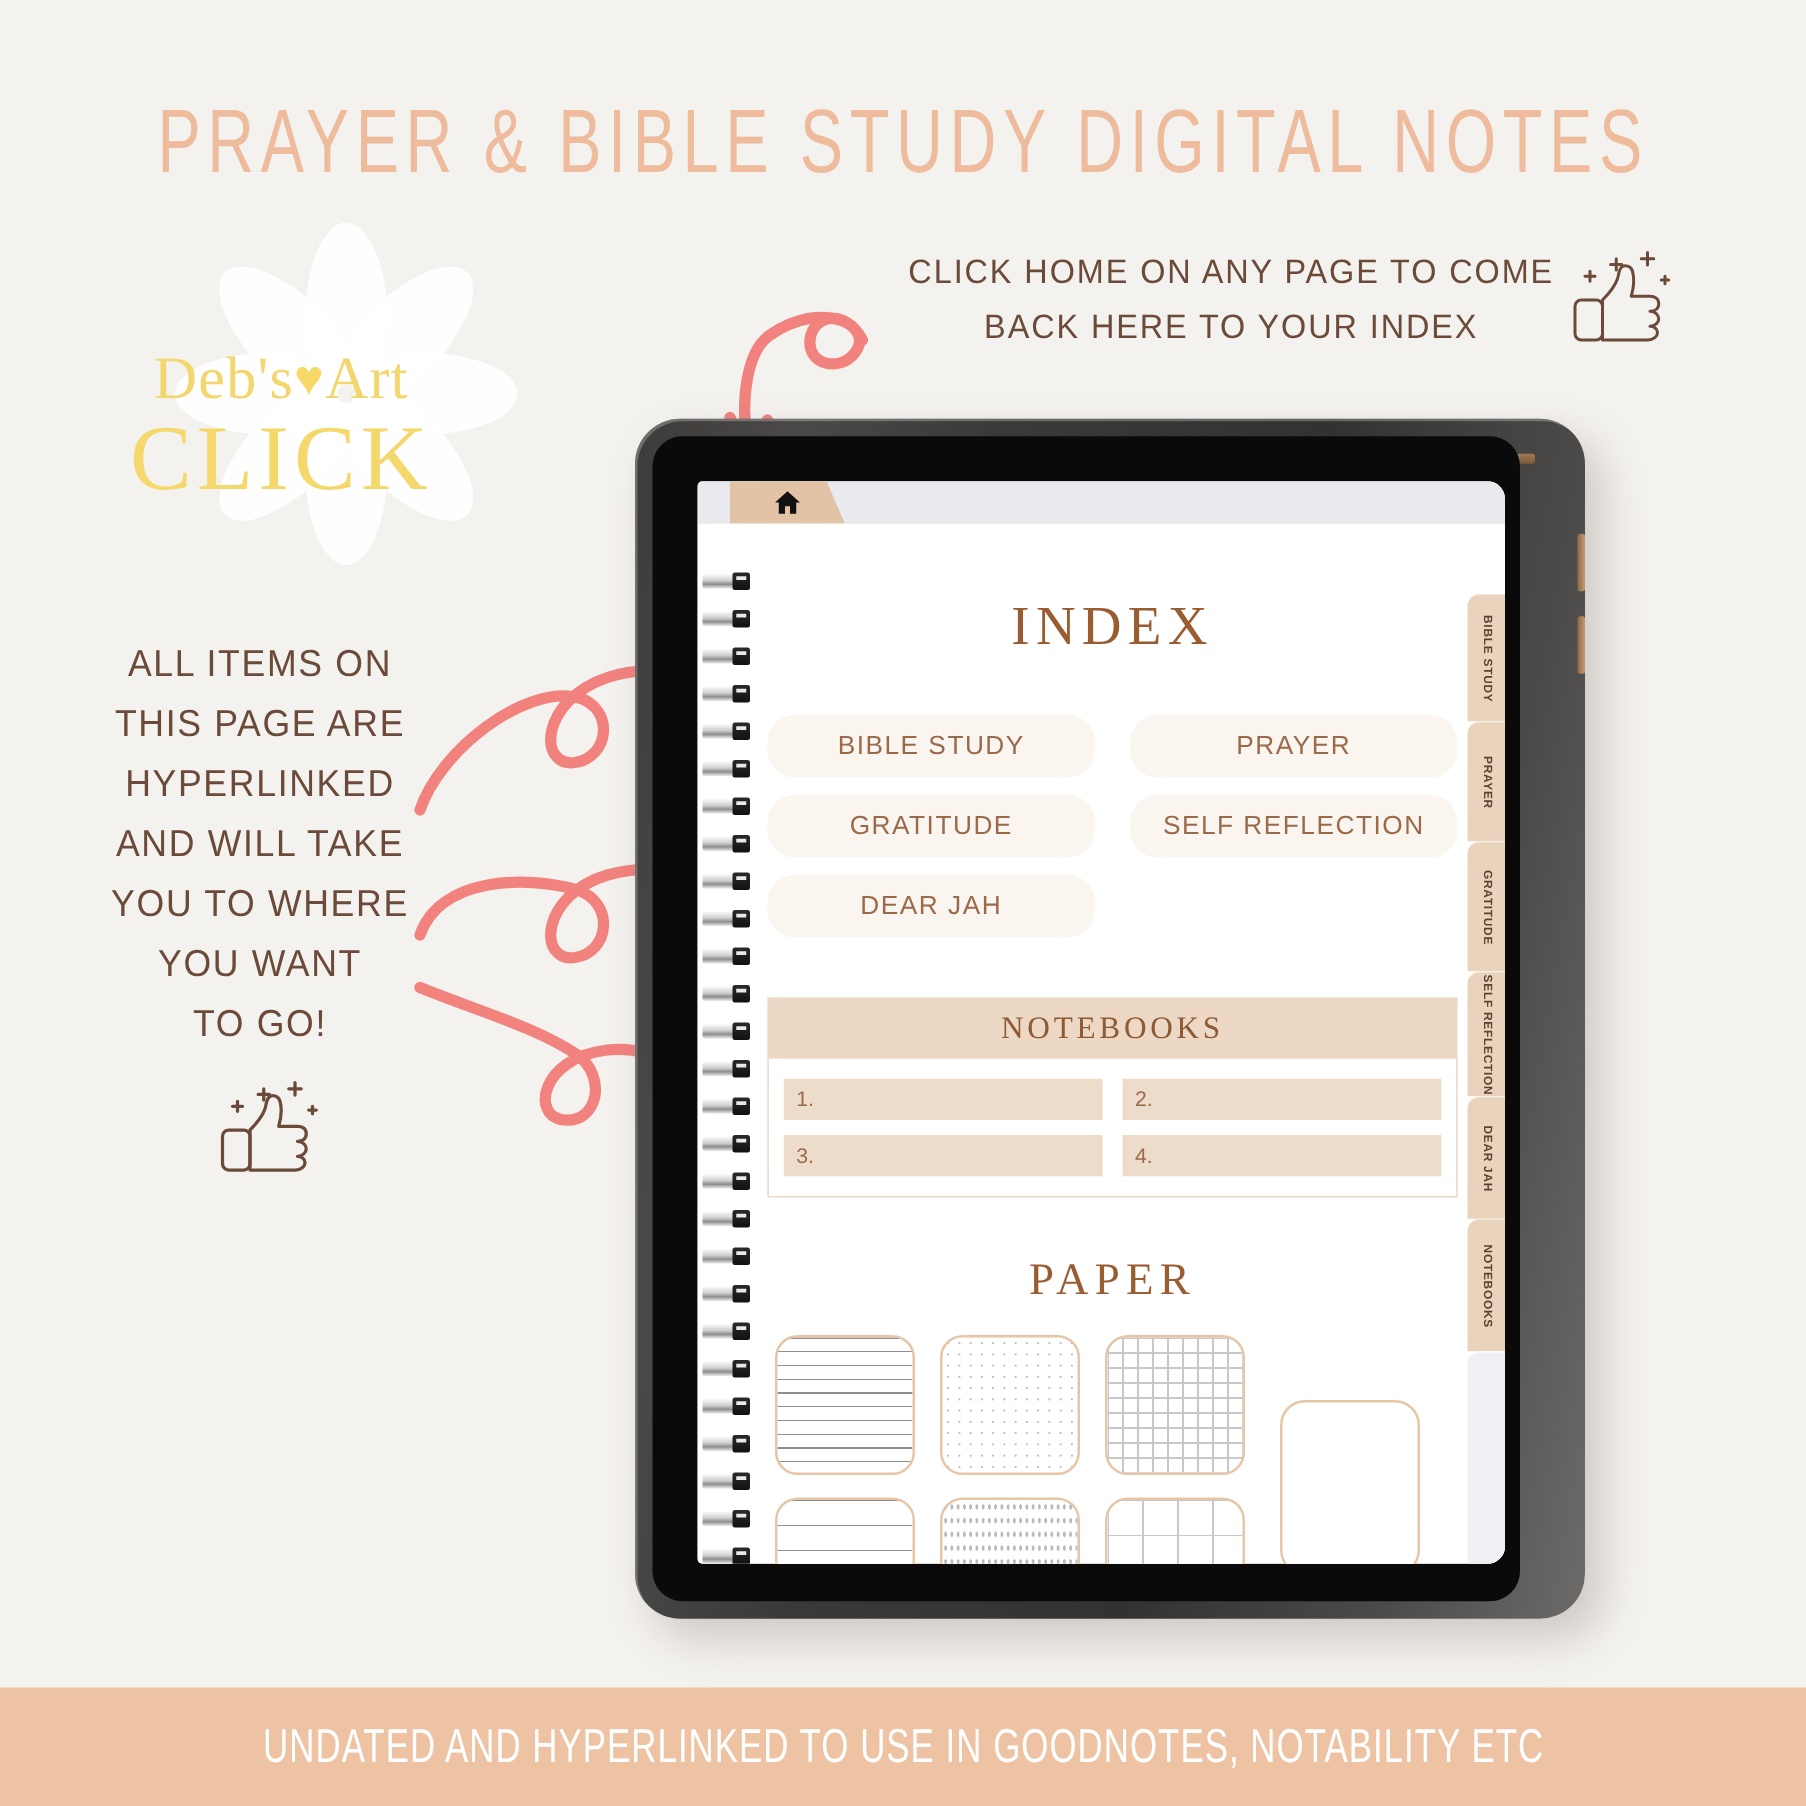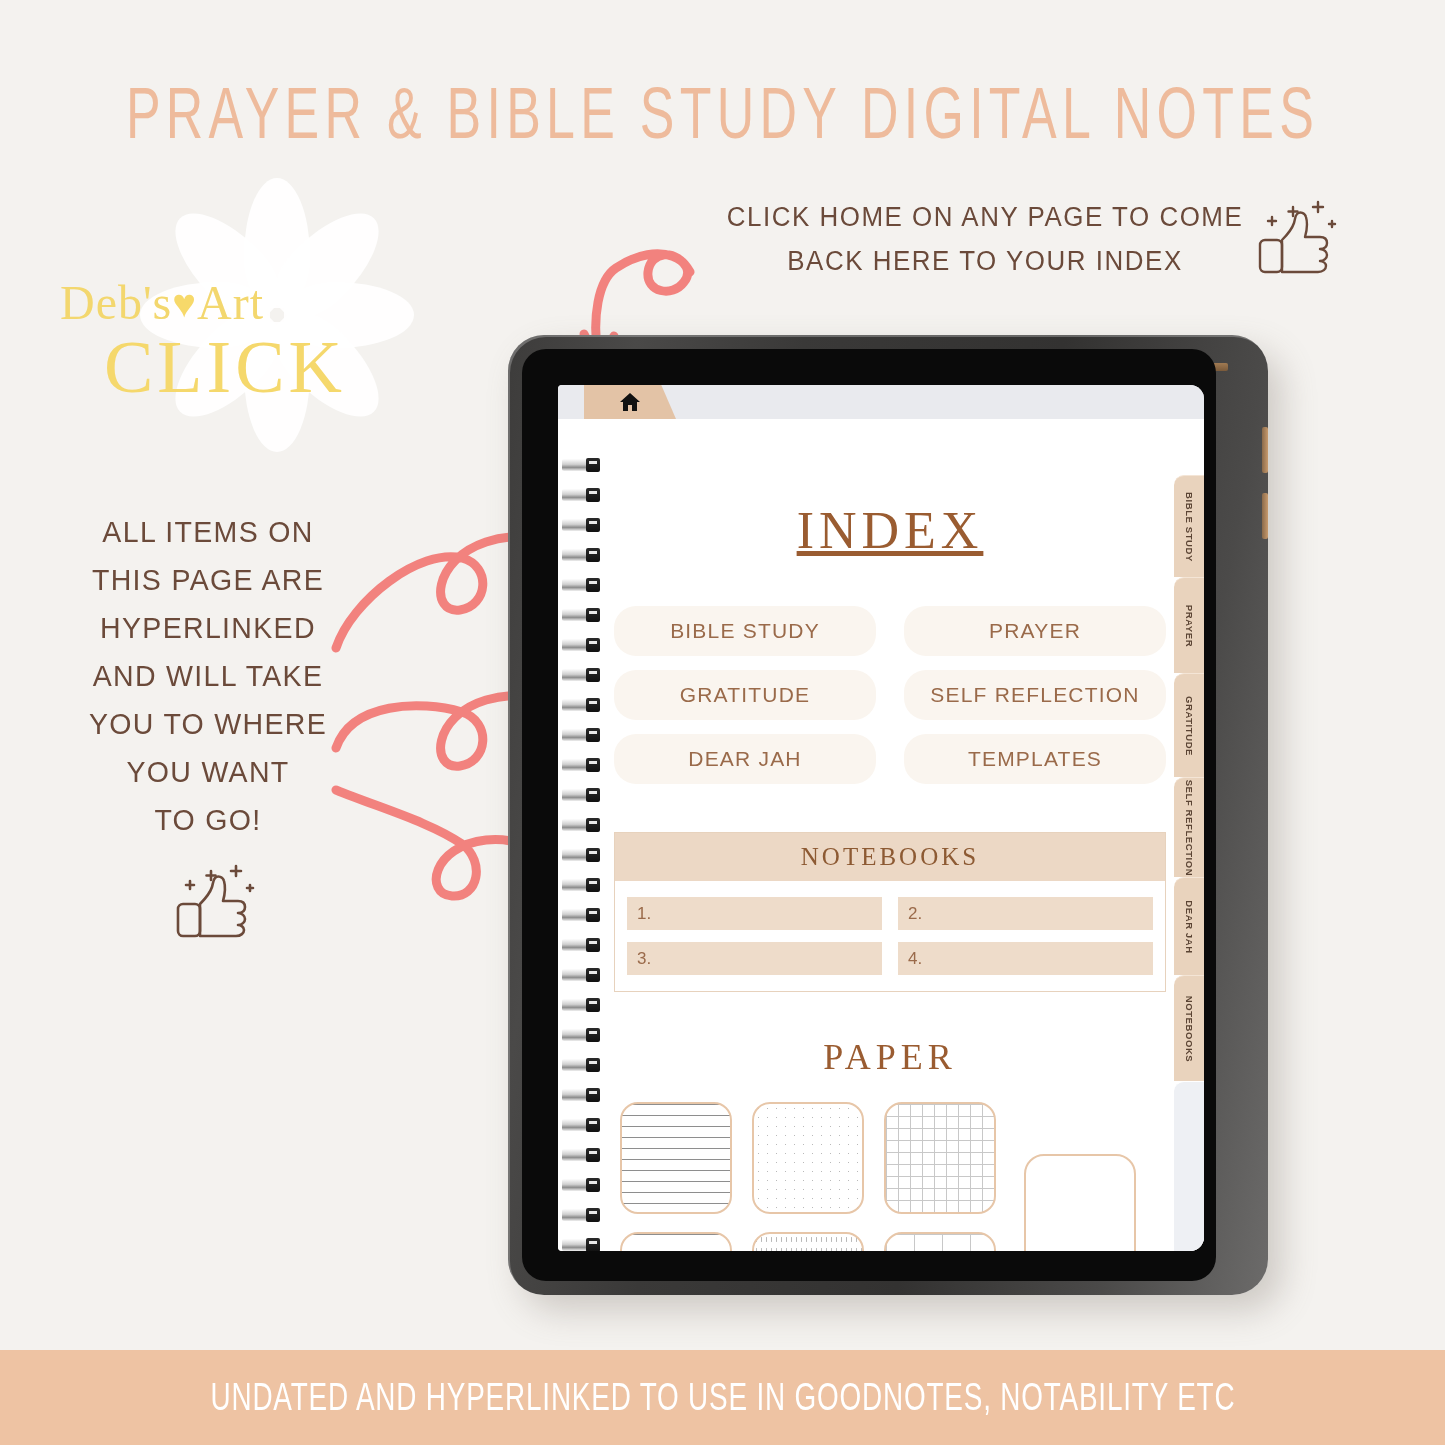--- a/index.html
+++ b/index.html
@@ -30,21 +30,21 @@
   #daisy { position: absolute; left: 92px; top: 0px; width: 250px; height: 300px; }
   .petal {
     position: absolute; left: 50%; top: 50%;
     width: 66px; height: 130px;
     background: #ffffff;
     border-radius: 50% 50% 45% 45% / 60% 60% 40% 40%;
     opacity: .92;
   }
   .logo-text1 {
     position: absolute; left: 0px; top: 110px; width: 330px;
-    text-align: left;
+    text-align: center;
     font-family: "Liberation Serif", serif;
     font-size: 48px; color: #f3d76e; letter-spacing: 1px;
   }
   .logo-heart { color: #f7d96a; font-size: 40px; vertical-align: 2px; }
   .logo-text2 {
     position: absolute; left: 0px; top: 160px; width: 330px;
     text-align: center;
     font-family: "Liberation Serif", serif;
     font-size: 74px; color: #f5d86c; letter-spacing: 4px;
   }
@@ -153,21 +153,21 @@
 
   
   #page-inner { position: absolute; left: 56px; right: 38px; top: 0; bottom: 0; }
 
   .sec-title {
     font-family: "Liberation Serif", serif;
     color: #9a5c31;
     text-align: center;
     letter-spacing: 5px;
   }
-  #index-title { margin-top: 82px; font-size: 52px; text-decoration: underline; }
+  #index-title { margin-top: 56px; font-size: 44px; }
 
   #index-grid {
     margin-top: 46px;
     display: grid;
     grid-template-columns: 1fr 1fr;
     gap: 14px 28px;
   }
   .index-btn {
     height: 50px;
     background: #faf5ef;
@@ -476,23 +476,20 @@
               </div>
             <div class="index-btn">
                 <span>GRATITUDE</span>
               </div>
             <div class="index-btn">
                 <span>SELF REFLECTION</span>
               </div>
             <div class="index-btn">
                 <span>DEAR JAH</span>
               </div>
-            <div class="index-btn">
-                <span>TEMPLATES</span>
-              </div>
           </div>
 
           <div id="notebooks-box">
             <div id="notebooks-header">NOTEBOOKS</div>
             <div id="notebooks-grid">
               <div class="nb-slot">1.</div>
               <div class="nb-slot">2.</div>
               <div class="nb-slot">3.</div>
               <div class="nb-slot">4.</div>
             </div>

